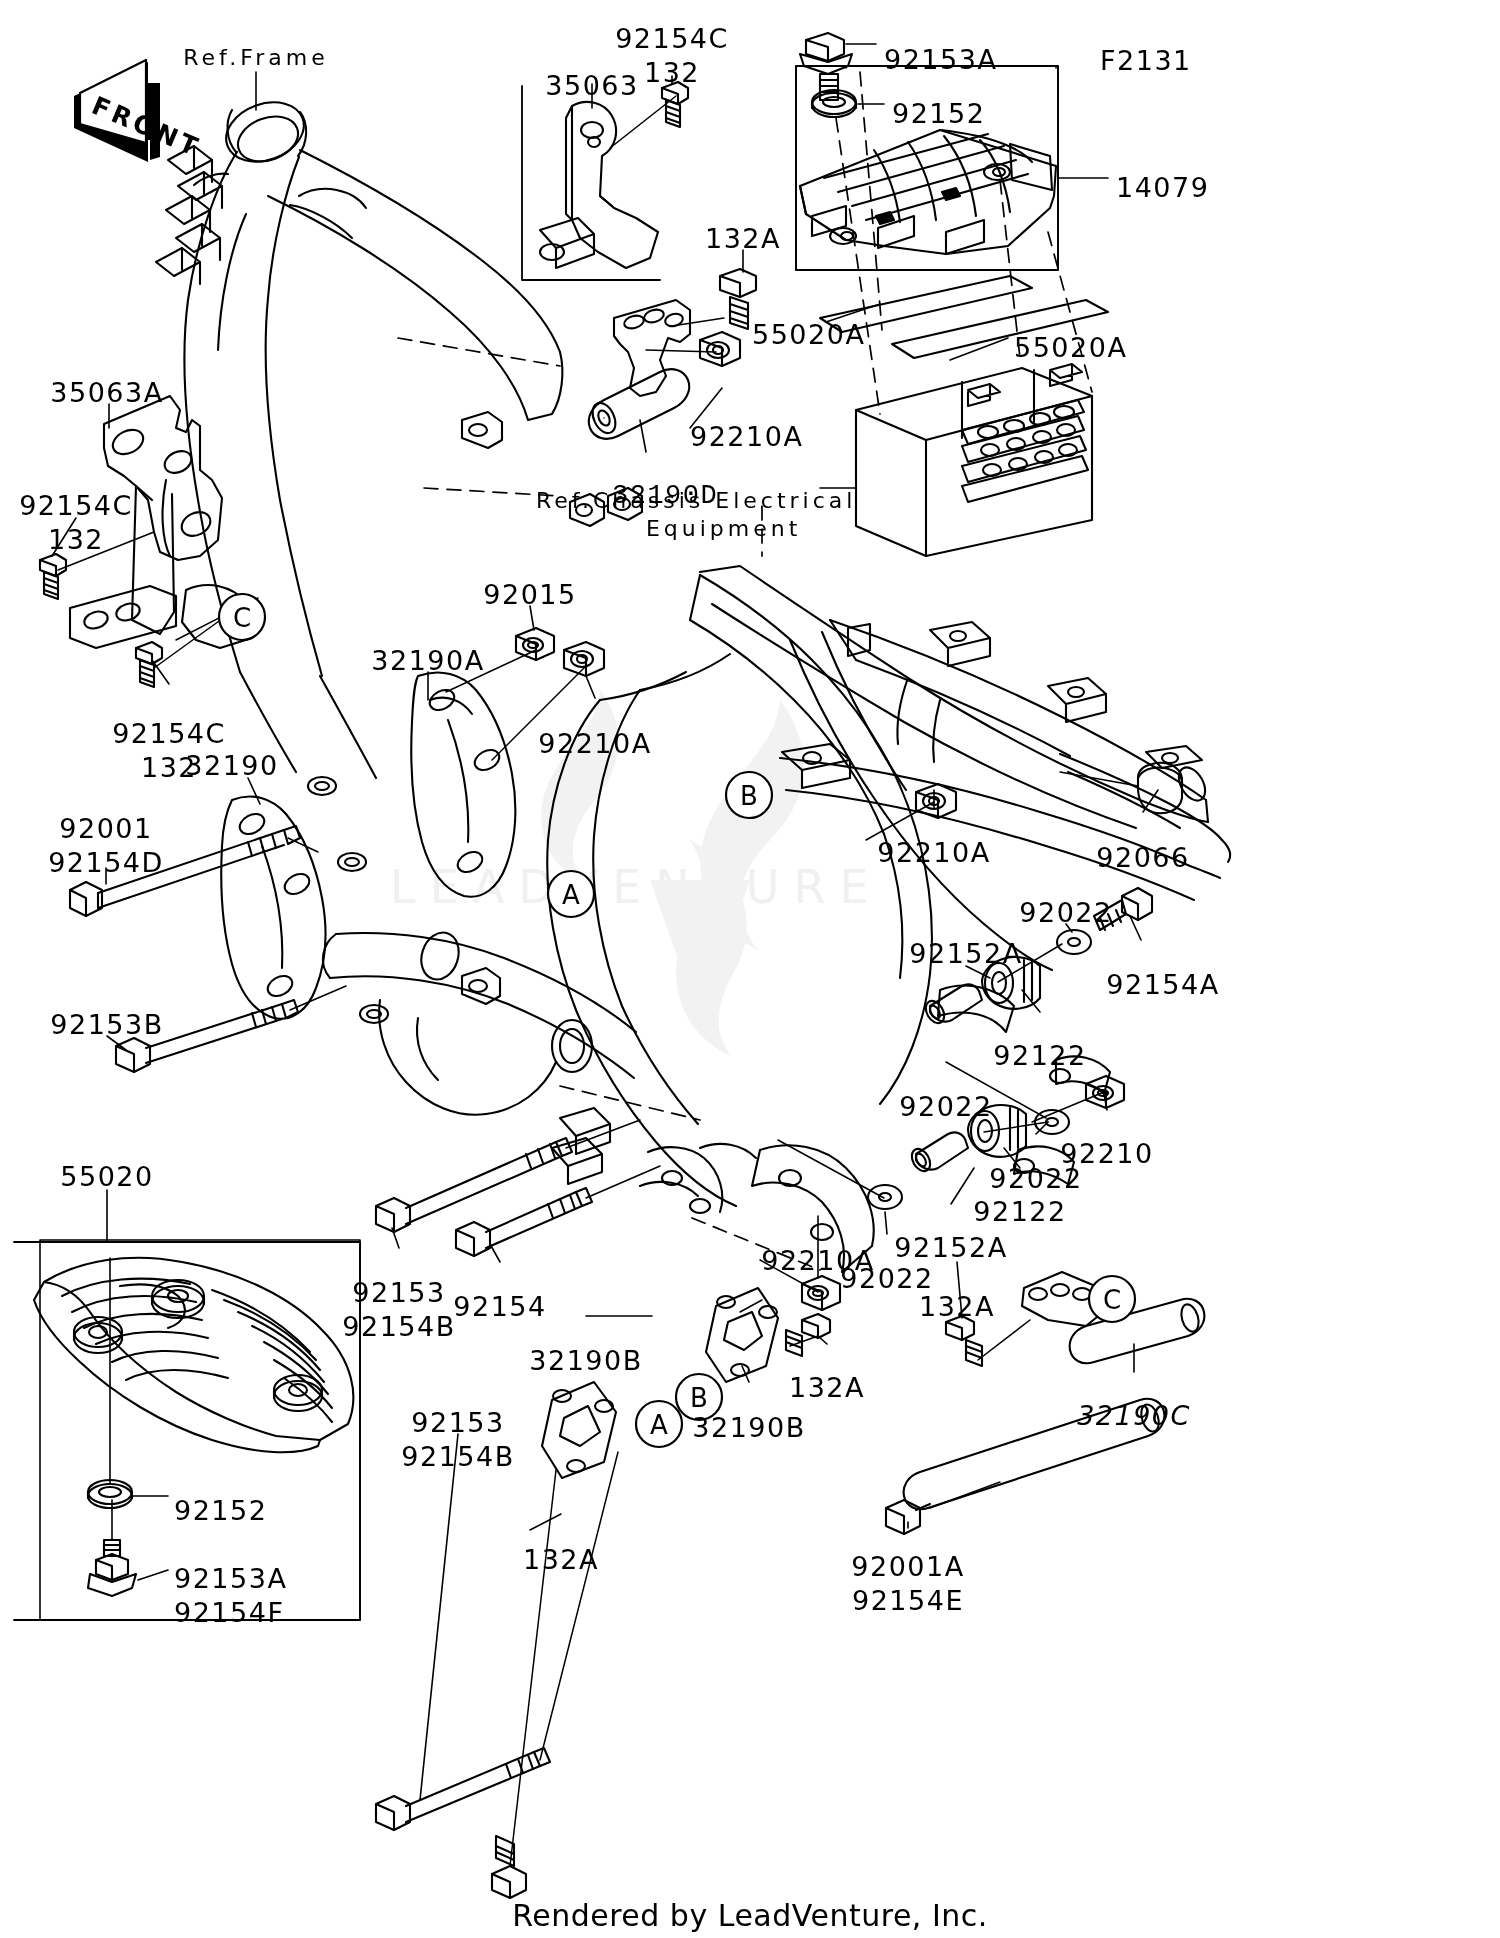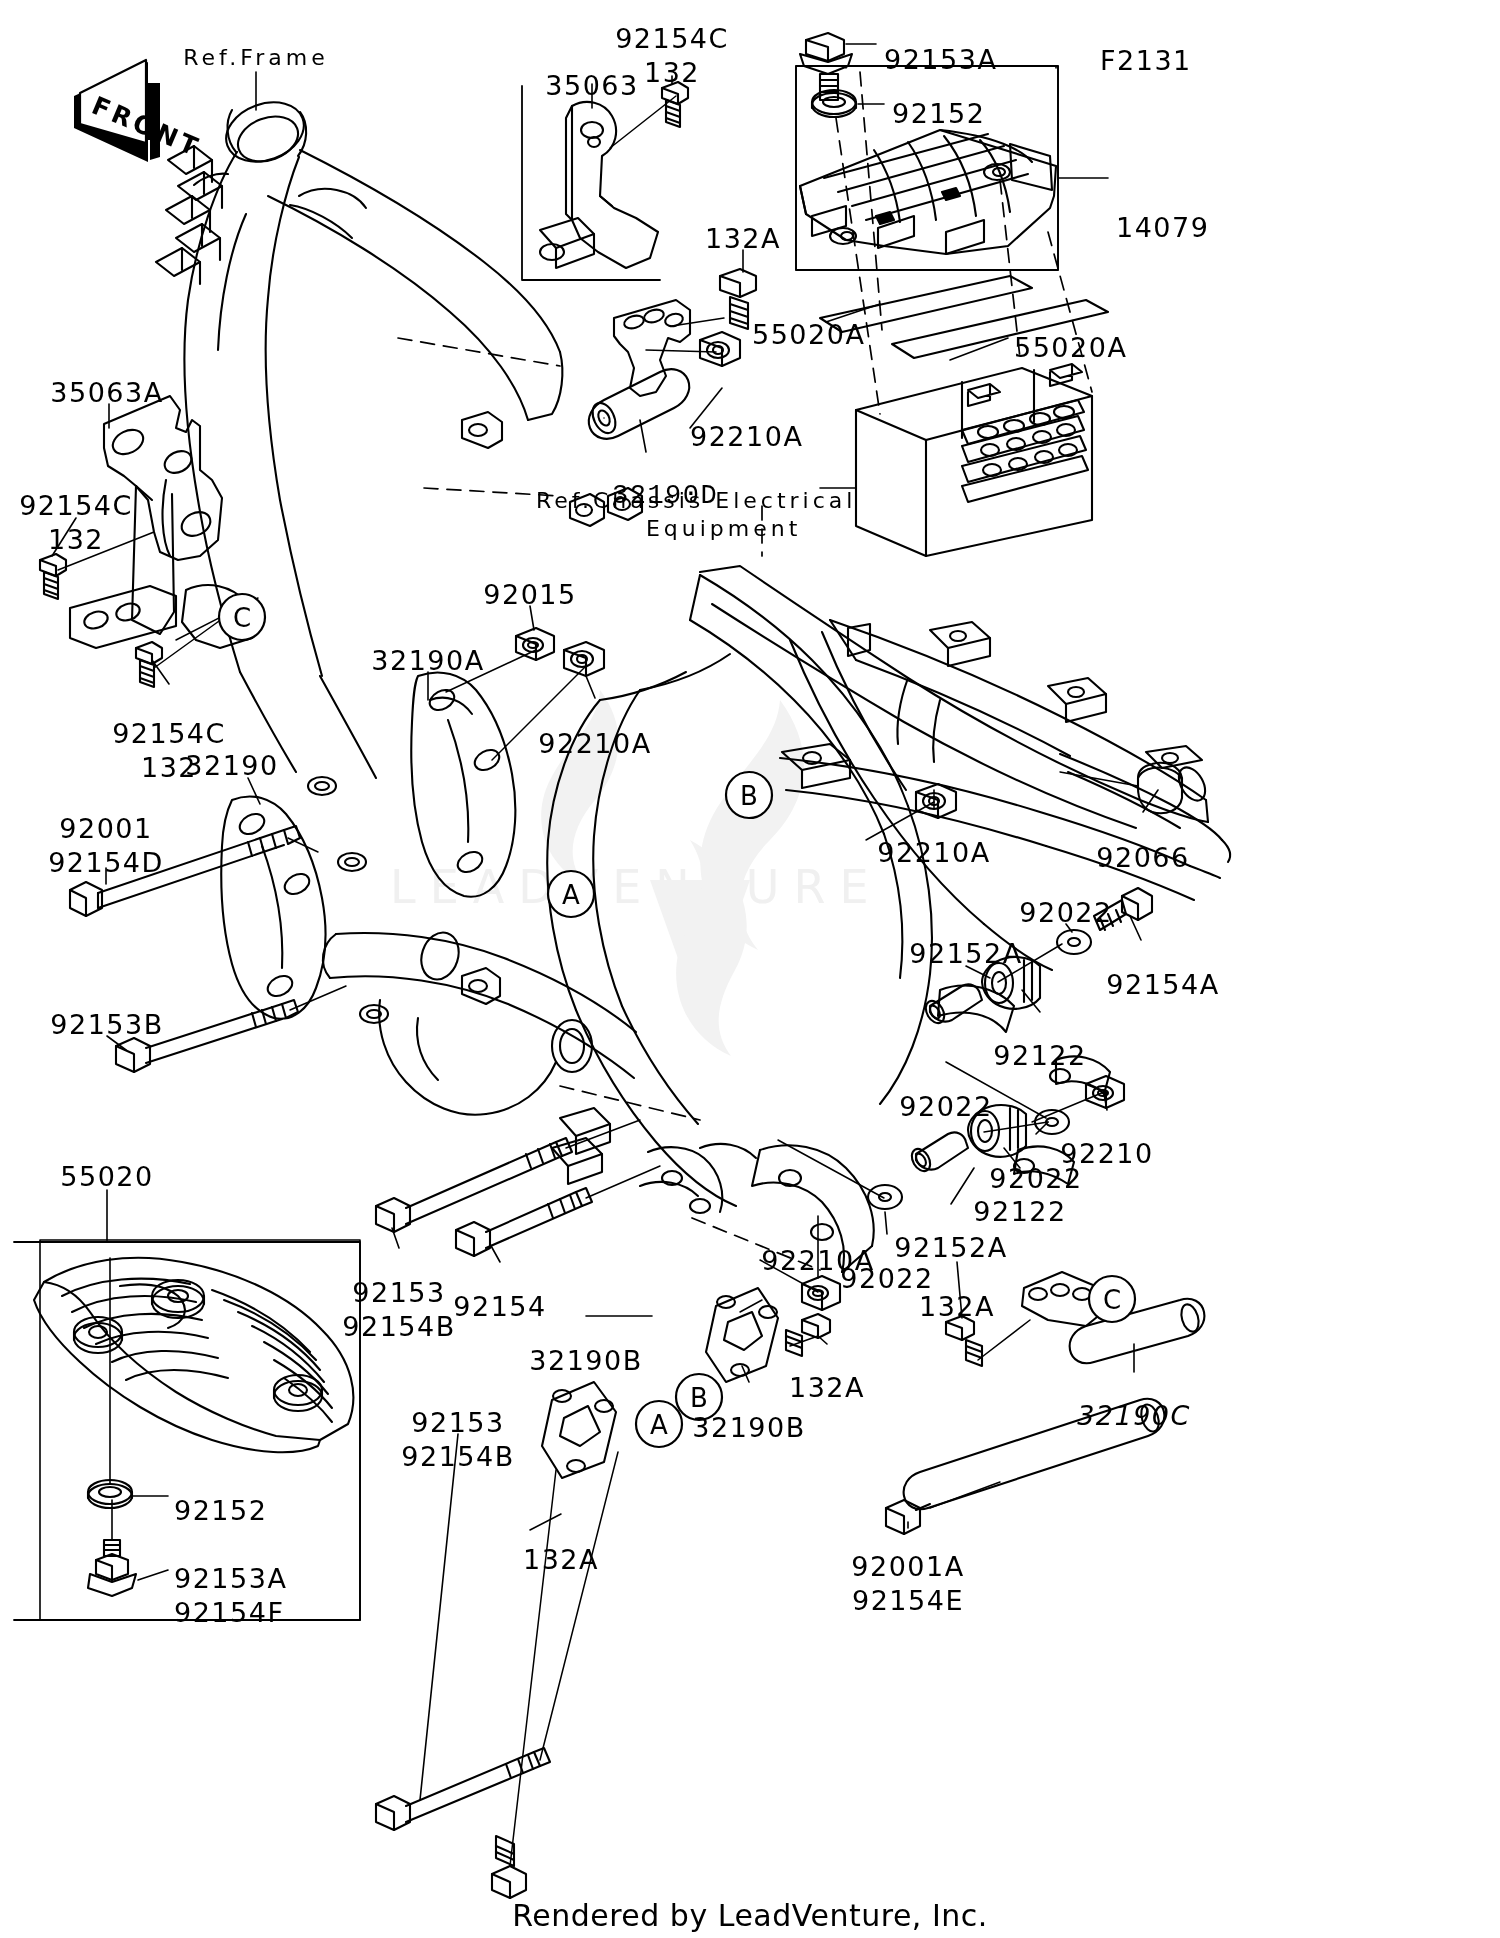--- a/index.html
+++ b/index.html
@@ -756,21 +756,21 @@
   </svg>
 
   <div id="callout-labels">
       <div class="lbl ctr ref" style="left: 256px; top: 44px;">Ref.Frame</div>
       <div class="lbl ctr" style="left: 592px; top: 57px; margin-top: 12px;">35063</div>
       <div class="lbl ctr" style="left: 672px; top: 22px;">92154C
 132</div>
       <div class="lbl" style="left: 884px; top: 43px;">92153A</div>
       <div class="lbl" style="left: 892px; top: 97px;">92152</div>
       <div class="lbl" style="left: 1100px; top: 44px;">F2131</div>
-      <div class="lbl" style="left: 1116px; top: 171px; margin-top: 40px;">14079</div>
+      <div class="lbl" style="left: 1116px; top: 171px;">14079</div>
       <div class="lbl ctr" style="left: 743px; top: 222px;">132A</div>
       <div class="lbl" style="left: 752px; top: 318px;">55020A</div>
       <div class="lbl" style="left: 1014px; top: 331px;">55020A</div>
       <div class="lbl ctr" style="left: 107px; top: 376px;">35063A</div>
       <div class="lbl" style="left: 690px; top: 420px;">92210A</div>
       <div class="lbl" style="left: 612px; top: 480px; font-family: Liberation Mono, monospace;">32190D</div>
       <div class="lbl ref" style="left: 536px; top: 487px;">Ref.Chassis Electrical
           Equipment</div>
       <div class="lbl ctr" style="left: 76px; top: 489px;">92154C
 132</div>

